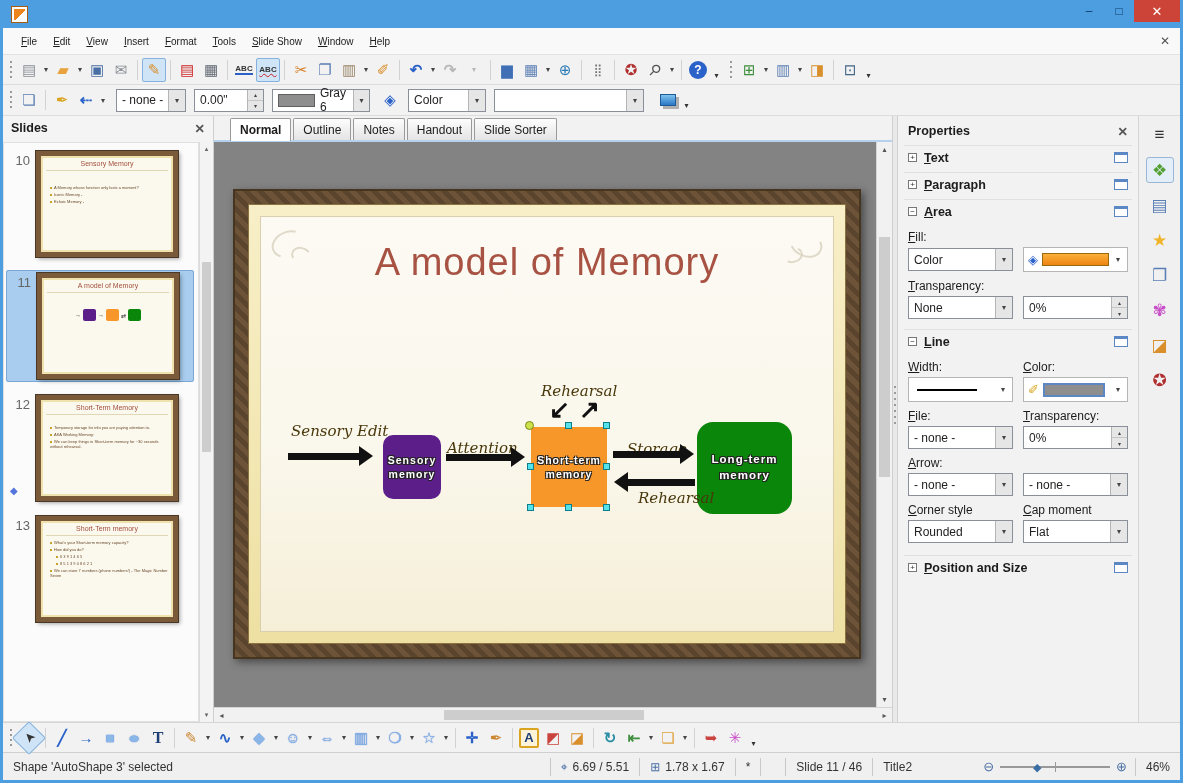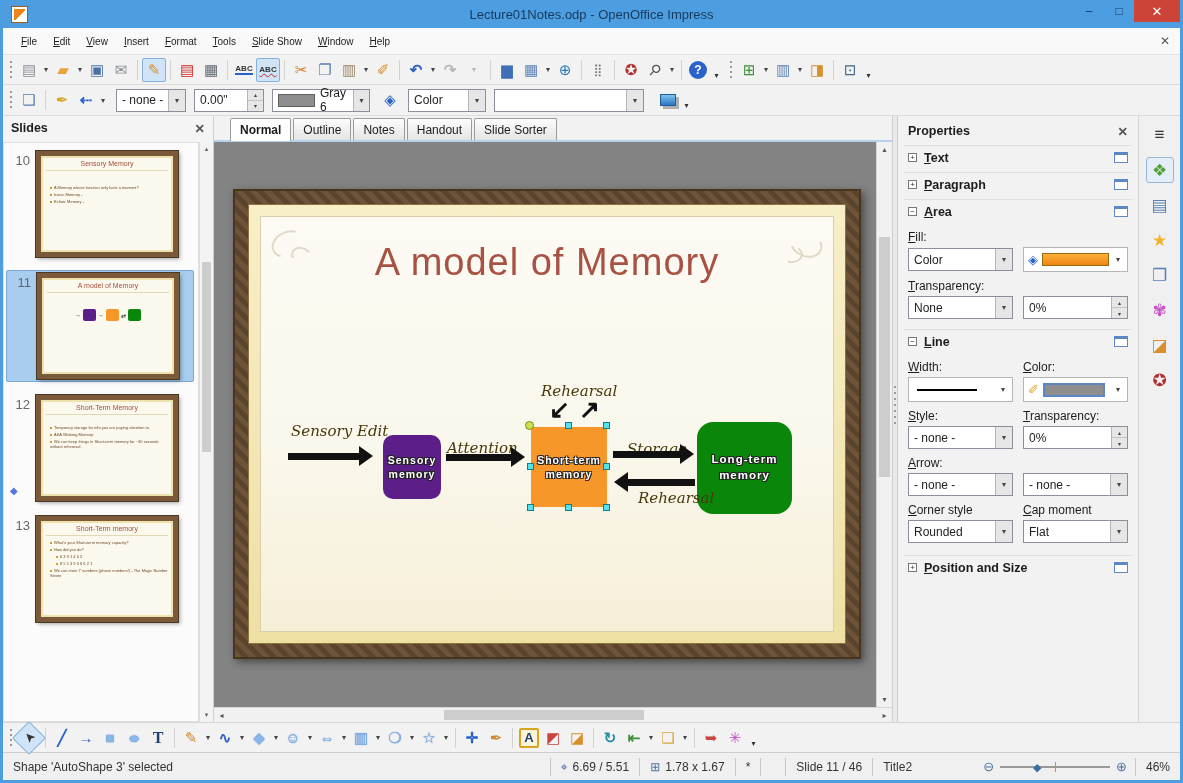--- a/index.html
+++ b/index.html
@@ -161,21 +161,20 @@
   .zthumb{position:absolute;left:30%;top:-5px;color:#3a6ea5;font-size:11px}
   .zbtn{color:#4a6fa5;font-size:13px}
 </style>
 </head>
 <body>
 
 <div class="window" data-name="impress-window">
 
   <div class="titlebar" data-name="title-bar">
     <div class="appicon" data-name="impress-app-icon"></div>
-    <div class="wintitle" data-name="window-title">Lecture01Notes.odp - OpenOffice Impress</div>
     <div class="winbtns">
       <div class="wbtn" data-name="minimize-button">–</div>
       <div class="wbtn" data-name="maximize-button">□</div>
       <div class="wbtn close" data-name="close-button">✕</div>
     </div>
   </div>
 
   <div class="menubar" data-name="menu-bar">
     <span class="mnu u" data-name="menu-file">File</span>
     <span class="mnu u" data-name="menu-edit">Edit</span>
@@ -477,21 +476,21 @@
           <span class="lineprev" data-name="line-width-preview"></span>
           <span class="wdd" data-name="chevron-down-icon">▾</span>
         </div>
         <div class="colorcombo fillwidget" data-name="line-color-dropdown">
           <span class="pencil" data-name="pencil-icon">✐</span>
           <span class="grayswatch" data-name="line-color-swatch"></span>
           <span class="wdd" data-name="chevron-down-icon">▾</span>
         </div>
       </div>
       <div class="prow">
-        <div style="width:105px" class="plabel u" data-name="line-style-label">Style:</div>
+        <div style="width:105px" class="plabel u" data-name="line-style-label">File:</div>
         <div class="plabel u" data-name="line-transparency-label">Transparency:</div>
       </div>
       <div class="prow">
         <div class="sel" data-name="line-style-select">
           <span>- none -</span>
           <span class="cbtn" data-name="chevron-down-icon">▾</span>
         </div>
         <div class="spin" data-name="line-transparency-spinner">
           <span>0%</span>
           <span class="stack">

